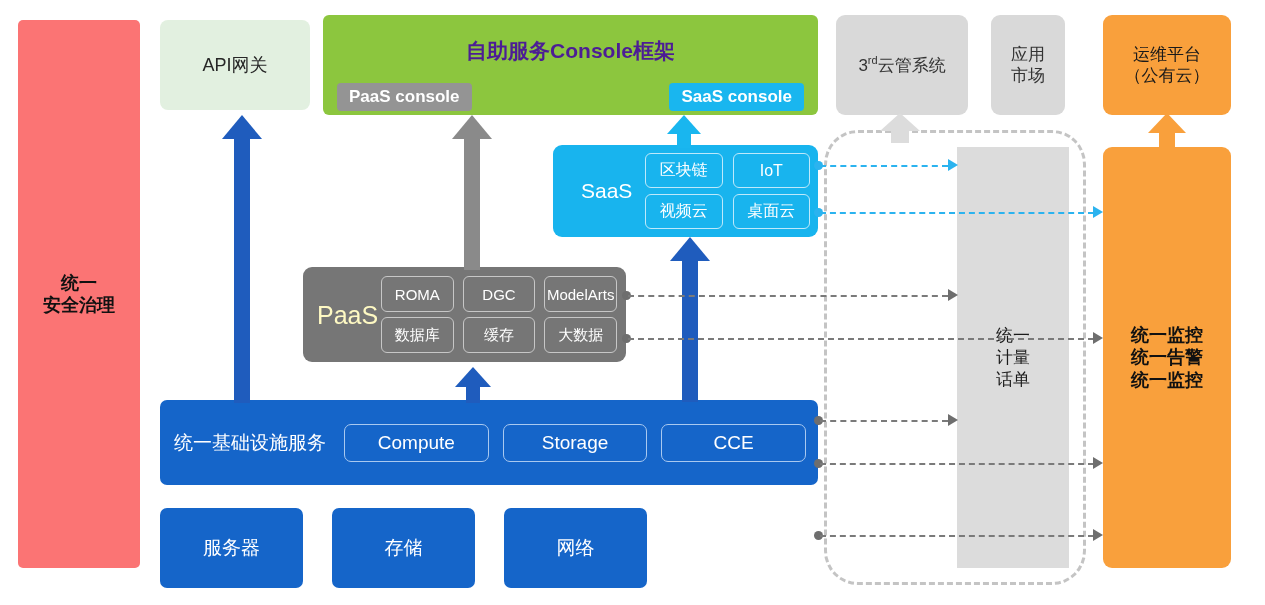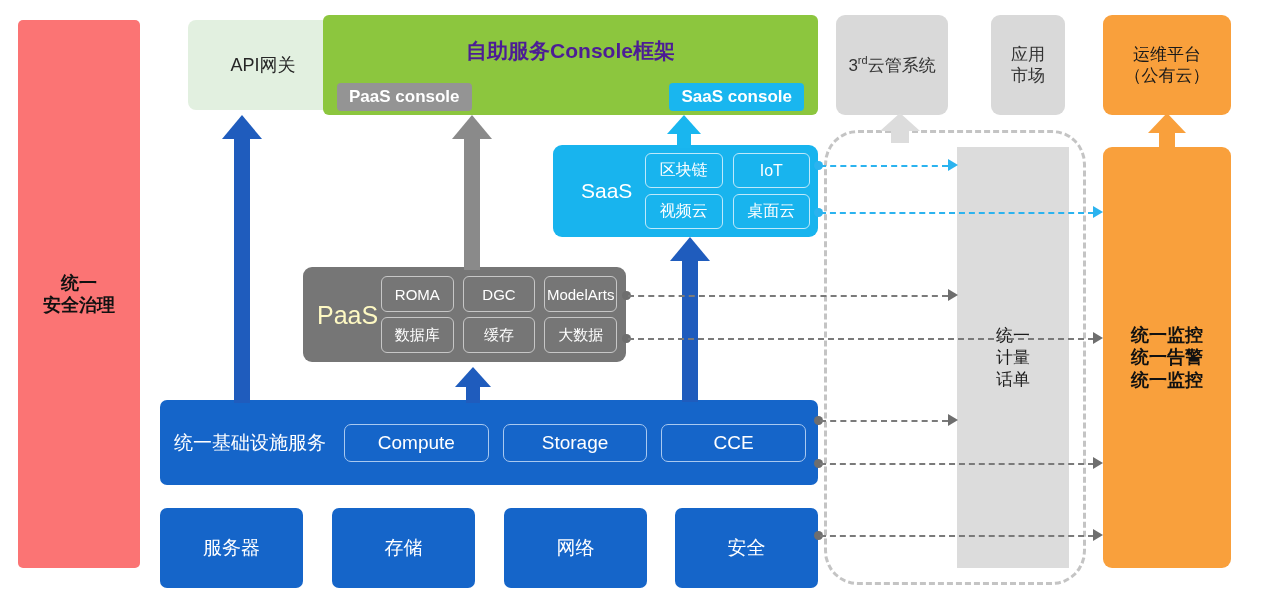--- a/index.html
+++ b/index.html
@@ -19,21 +19,21 @@
   .red-panel {
     left:18px; top:20px; width:122px; height:548px;
     background:#fb7474; border-radius:5px;
     color:#111; font-size:18px; font-weight:600;
   }
 
   
   .api-gw {
     left:160px; top:20px; width:150px; height:90px;
     background:#e2f0e0; border-radius:8px;
-    color:#262626; font-size:18px;margin-left:28px;
+    color:#262626; font-size:18px;
   }
 
   
   .console-frame {
     left:323px; top:15px; width:495px; height:100px;
     background:#8cc63e; border-radius:6px;
     display:block;
   }
   .console-title {
     position:absolute; left:0; right:0; top:22px;
@@ -49,21 +49,21 @@
   }
   .chip.iaas { background:#1f5cbd; }
   .chip.paas { background:#949494; }
   .chip.saas { background:#19b6ef; }
 
   
   .gcard {
     background:#d9d9d9; border-radius:9px;
     color:#333; font-size:17px;
   }
-  .g-3rd { left:836px; top:15px; width:112px; height:100px; }
+  .g-3rd { left:836px; top:15px; width:132px; height:100px; }
   .g-mkt { left:991px; top:15px; width:74px;  height:100px; }
   sup { font-size:11px; vertical-align:super; }
 
   
   .o-card {
     left:1103px; top:15px; width:128px; height:100px;
     background:#f9a03c; border-radius:9px; color:#1a1a1a; font-size:17px;
   }
   .o-panel {
     left:1103px; top:147px; width:128px; height:421px;
@@ -260,21 +260,20 @@
     <div class="infra-chips">
       <div class="sub">Compute</div>
       <div class="sub">Storage</div>
       <div class="sub">CCE</div>
     </div>
   </div>
 
   <div class="box ctr bbox bb0">服务器</div>
   <div class="box ctr bbox bb1">存储</div>
   <div class="box ctr bbox bb2">网络</div>
-  <div class="box ctr bbox bb3">安全</div>
 
   <div class="uarrow" style="left:222px; top:115px; width:40px; height:288px;">
     <div class="head" style="border-width:0 20px 24px 20px; border-bottom-color:#1f5cbd;"></div>
     <div class="shaft" style="width:16px; height:266px; background:#1f5cbd;"></div>
   </div>
 
   <div class="uarrow" style="left:452px; top:115px; width:40px; height:155px;">
     <div class="head" style="border-width:0 20px 24px 20px; border-bottom-color:#8a8a8a;"></div>
     <div class="shaft" style="width:16px; height:133px; background:#8a8a8a;"></div>
   </div>

